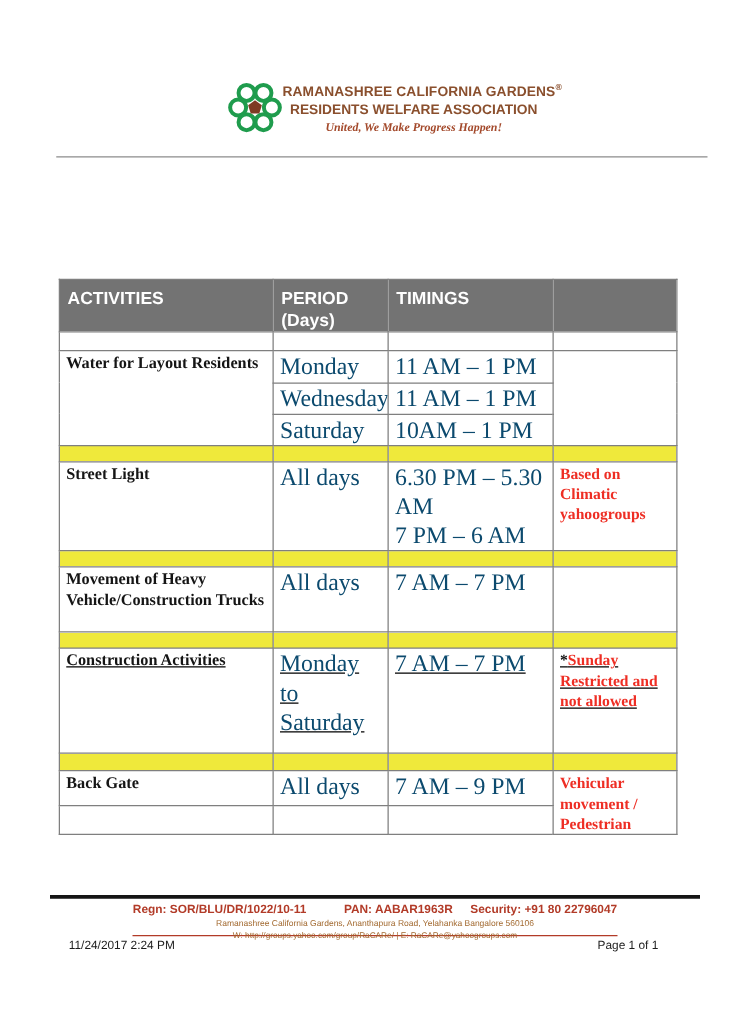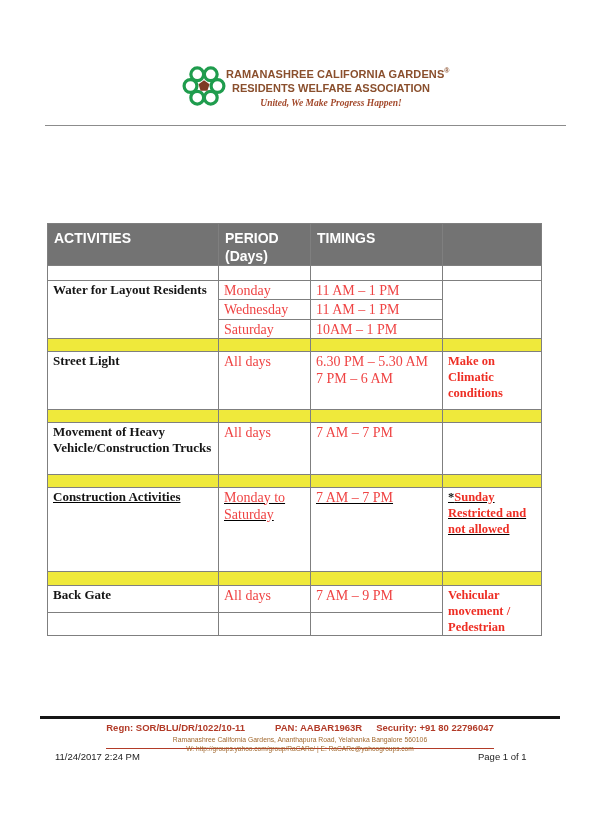--- a/index.html
+++ b/index.html
@@ -22,21 +22,21 @@
 
   
   table.sched {
     position:absolute; left:47px; top:223px; width:494px;
     border-collapse:collapse; table-layout:fixed;
   }
   .sched td { border:1px solid #7f7f7f; vertical-align:top; padding:1px 4px 0 5px; overflow:hidden; }
   .sched .hdr td { background:#737373; padding-top:5px; padding-left:6px; }
   .hcell { color:#ffffff; font-weight:bold; font-size:14px; line-height:1.3; font-family:"Liberation Sans", sans-serif; }
   .act   { font-family:"Liberation Serif", serif; font-weight:bold; font-size:13px; color:#151515; line-height:1.25; }
-  .body-txt { font-family:"Liberation Serif", serif; font-size:14px; color:#ef4444; line-height:1.22; }
+  .body-txt { font-family:"Liberation Serif", serif; font-size:19px; color:#0c4a6e; line-height:1.22; }
   .remark { font-family:"Liberation Serif", serif; font-weight:bold; font-size:12.5px;
             color:#EE2E24; line-height:1.3; max-width:84px; }
   .remark .star { color:#151515; }
   .yellow td { background:#EFE93B; }
   tr.r-hdr      { height:42px; }
   tr.r-thin     { height:15px; }
   tr.r-sub      { height:17px; }
   tr.r-yellow   { height:13px; }
   tr.r-street   { height:58px; }
   tr.r-move     { height:52px; }
@@ -157,21 +157,21 @@
             <div class="act">Street Light</div>
           </td>
       <td>
             <div class="body-txt">All days</div>
           </td>
       <td>
         <div class="body-txt">6.30 PM – 5.30 AM</div>
         <div class="body-txt">7 PM – 6 AM</div>
       </td>
       <td>
-            <div class="remark">Make on Climatic conditions</div>
+            <div class="remark">Based on Climatic yahoogroups</div>
           </td>
     </tr>
 
     <tr class="yellow r-yellow">
       <td></td>
           <td></td>
           <td></td>
           <td></td>
     </tr>
 

